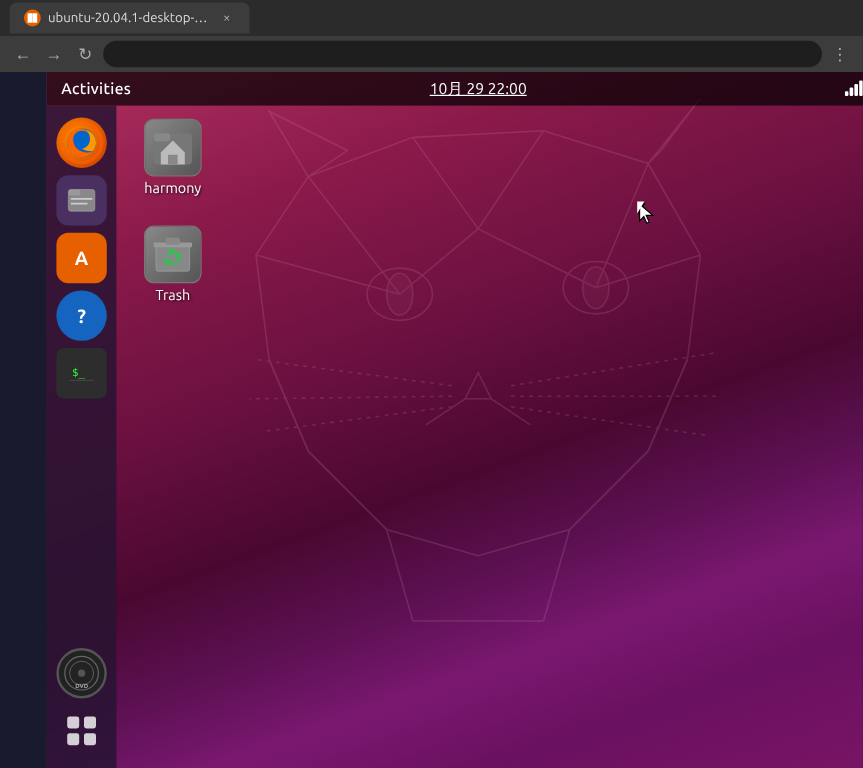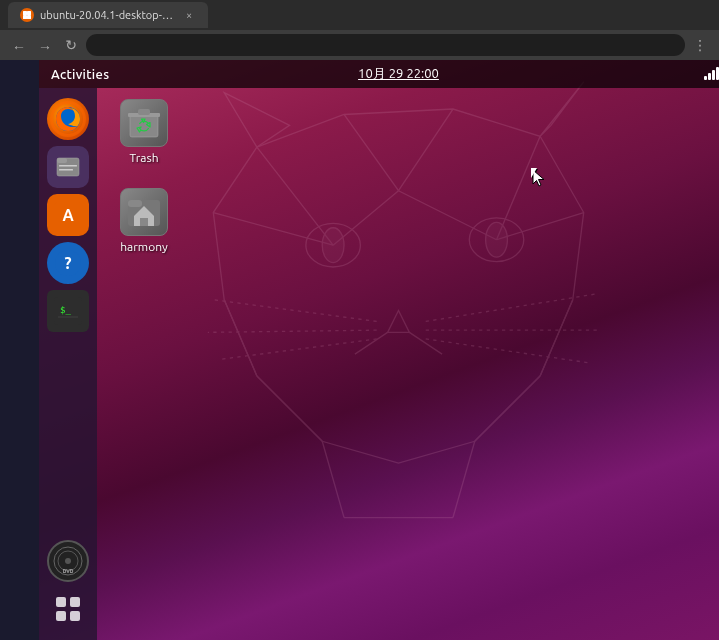--- a/index.html
+++ b/index.html
@@ -471,47 +471,47 @@
         <rect x="15" y="1" width="10" height="10" rx="2" fill="white" opacity="0.8"></rect>
         <rect x="1" y="15" width="10" height="10" rx="2" fill="white" opacity="0.8"></rect>
         <rect x="15" y="15" width="10" height="10" rx="2" fill="white" opacity="0.8"></rect>
       </svg>
     </div>
   </div>
 
   <div class="desktop-icons">
 
     <div class="desktop-icon">
-      <div class="icon-img trash-icon-img">
-        <svg width="36" height="36" viewBox="0 0 36 36">
-          <rect x="4" y="10" width="28" height="22" rx="2" fill="#888" stroke="#aaa" stroke-width="0.5"></rect>
-          <rect x="2" y="8" width="32" height="4" rx="1" fill="#999"></rect>
-          <rect x="12" y="4" width="12" height="6" rx="2" fill="#888"></rect>
-
-          <g transform="translate(18,21) scale(0.5)" fill="none" stroke="#22cc44" stroke-width="2.5" stroke-linecap="round" stroke-linejoin="round">
-            <path d="M0,-10 A10,10 0 0,1 8.66,-5 L5,-3 L12,2 L12,-7 L8.5,-5.2"></path>
-            <path d="M8.66,5 A10,10 0 0,1 -8.66,5 L-6,2 L-14,4 L-9,12 L-7,8.5"></path>
-            <path d="M-8.66,-5 A10,10 0 0,1 0,-10 L-1,-7 L2,-14 L-5,-14 L-3,-10.5"></path>
-          </g>
-        </svg>
-      </div>
-      <span class="icon-label">Trash</span>
-    </div>
-
-    <div class="desktop-icon">
       <div class="icon-img home-icon-img">
         <svg width="36" height="36" viewBox="0 0 36 36">
           <rect x="2" y="6" width="32" height="26" rx="3" fill="#777"></rect>
           <rect x="2" y="6" width="14" height="7" rx="3" fill="#888"></rect>
           <path d="M8 22 L18 12 L28 22 L28 32 L8 32 Z" fill="#bbb"></path>
           <rect x="14" y="24" width="8" height="8" fill="#888"></rect>
         </svg>
       </div>
       <span class="icon-label">harmony</span>
     </div>
+
+    <div class="desktop-icon">
+      <div class="icon-img trash-icon-img">
+        <svg width="36" height="36" viewBox="0 0 36 36">
+          <rect x="4" y="10" width="28" height="22" rx="2" fill="#888" stroke="#aaa" stroke-width="0.5"></rect>
+          <rect x="2" y="8" width="32" height="4" rx="1" fill="#999"></rect>
+          <rect x="12" y="4" width="12" height="6" rx="2" fill="#888"></rect>
+
+          <g transform="translate(18,21) scale(0.5)" fill="none" stroke="#22cc44" stroke-width="2.5" stroke-linecap="round" stroke-linejoin="round">
+            <path d="M0,-10 A10,10 0 0,1 8.66,-5 L5,-3 L12,2 L12,-7 L8.5,-5.2"></path>
+            <path d="M8.66,5 A10,10 0 0,1 -8.66,5 L-6,2 L-14,4 L-9,12 L-7,8.5"></path>
+            <path d="M-8.66,-5 A10,10 0 0,1 0,-10 L-1,-7 L2,-14 L-5,-14 L-3,-10.5"></path>
+          </g>
+        </svg>
+      </div>
+      <span class="icon-label">Trash</span>
+    </div>
   </div>
 
   <div class="cursor">
     <svg width="16" height="20" viewBox="0 0 16 20">
       <path d="M2,2 L2,16 L5.5,12.5 L8,18 L10,17 L7.5,11.5 L13,11.5 Z" fill="white" stroke="black" stroke-width="1"></path>
     </svg>
   </div>
 </div>
 
 </body></html>

